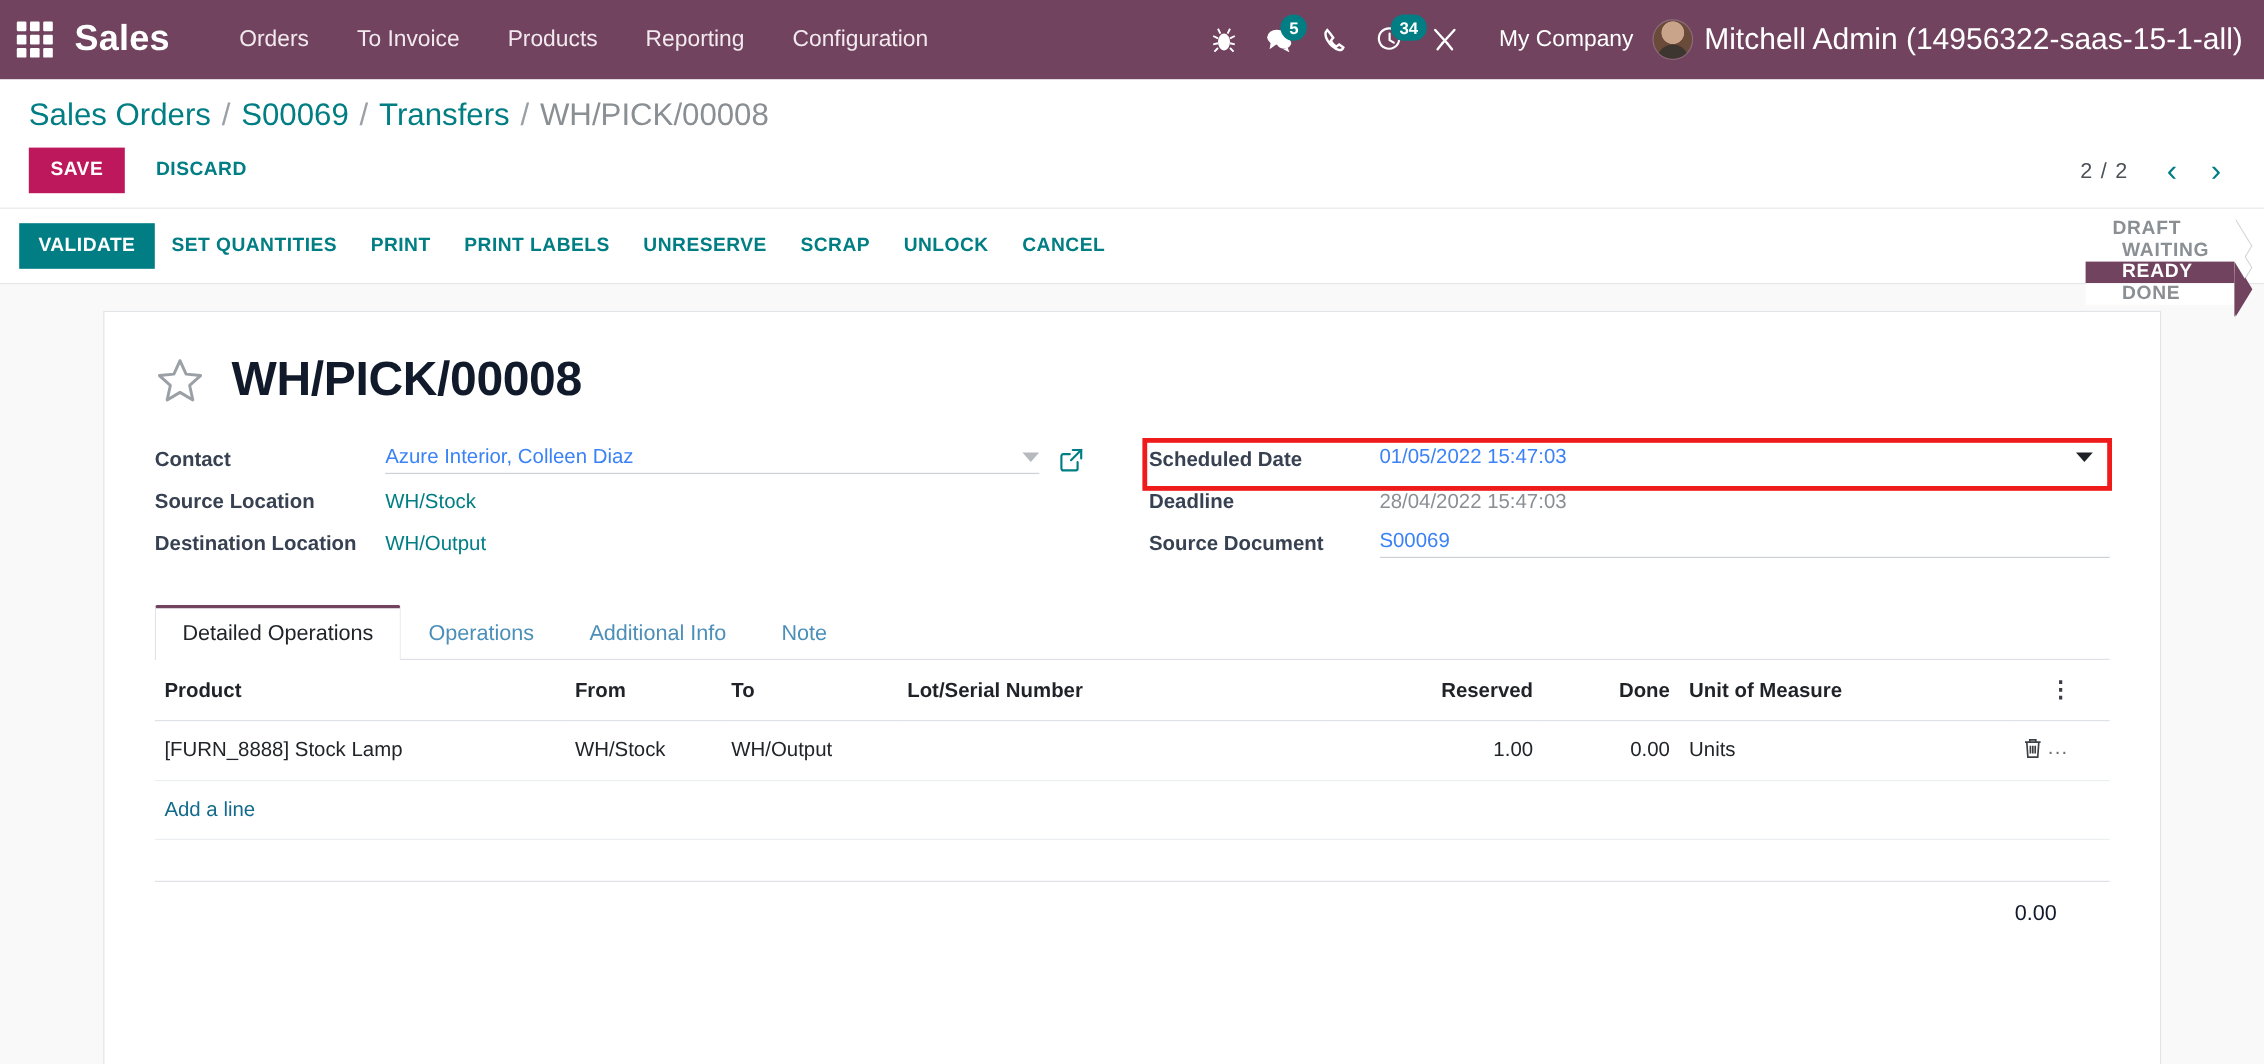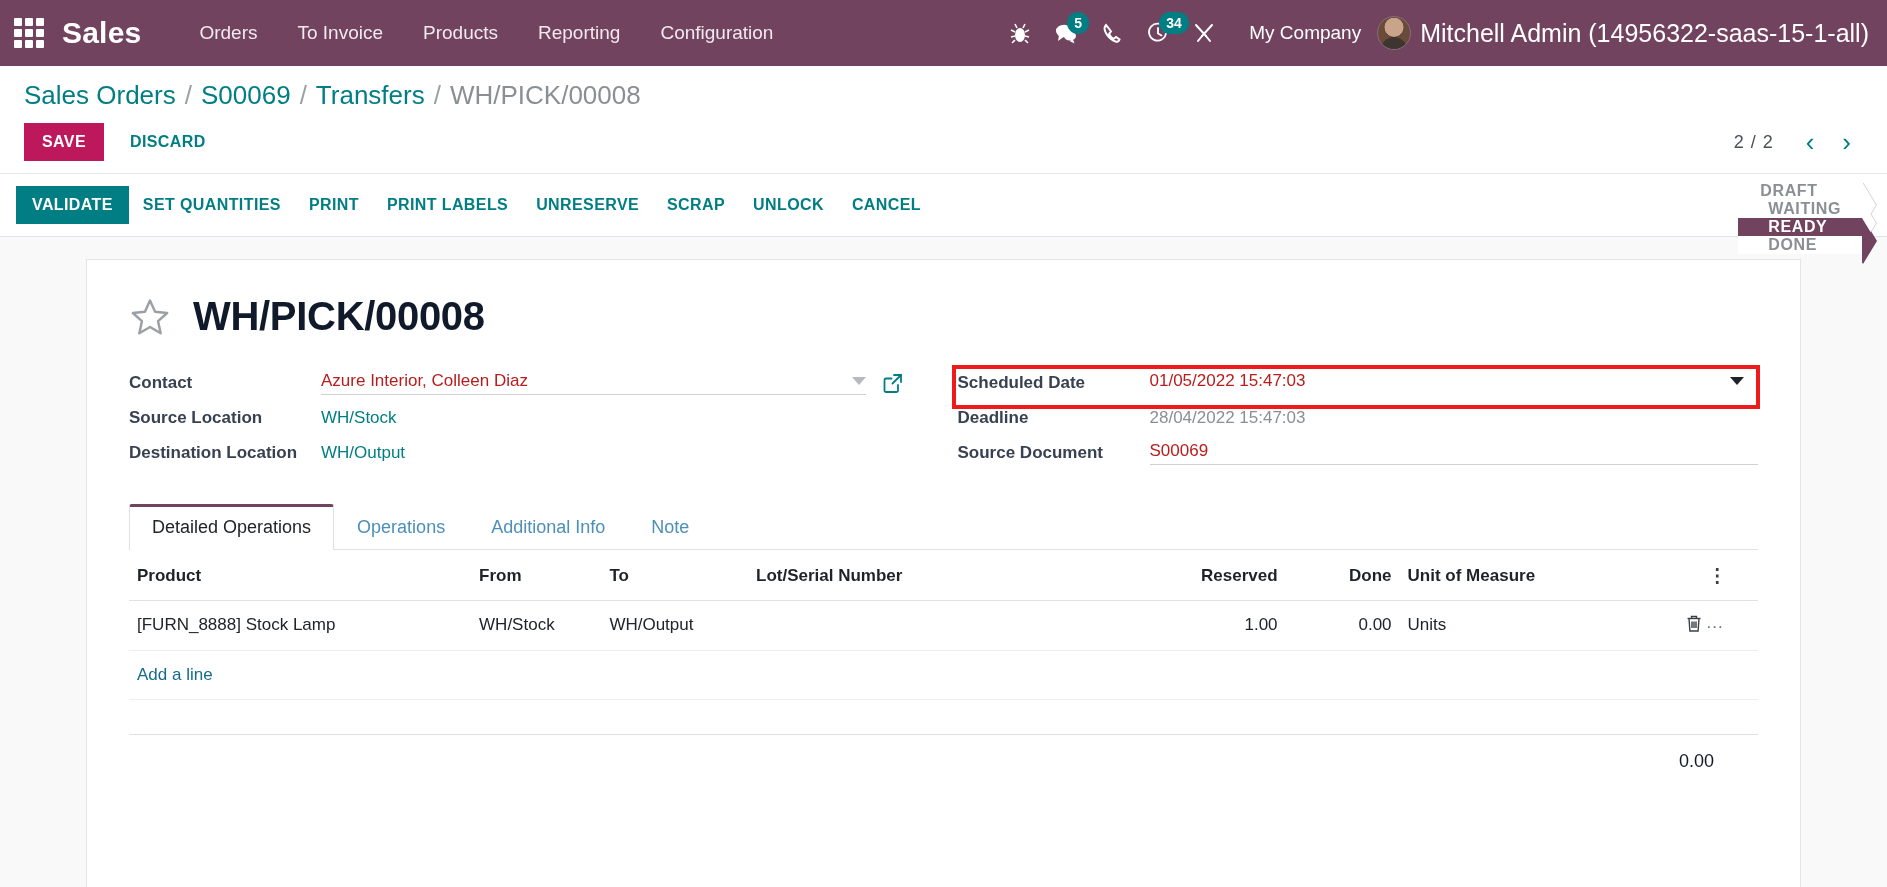--- a/index.html
+++ b/index.html
@@ -300,21 +300,21 @@
   .f-label {
     width: 192px;
     flex: 0 0 192px;
     font-size: 17px;
     font-weight: bold;
     color: #374151;
   }
   .f-value {
     flex: 1;
     font-size: 17px;
-    color: #b91c1c;
+    color: #3b82f6;
     display: flex;
     align-items: center;
     min-width: 0;
   }
   .f-value.link { color: #017e84; cursor: pointer; }
   .f-value.muted { color: #8a8f94; }
   .input-underline {
     flex: 1;
     border-bottom: 1px solid #cdd0d4;
     padding-bottom: 3px;

